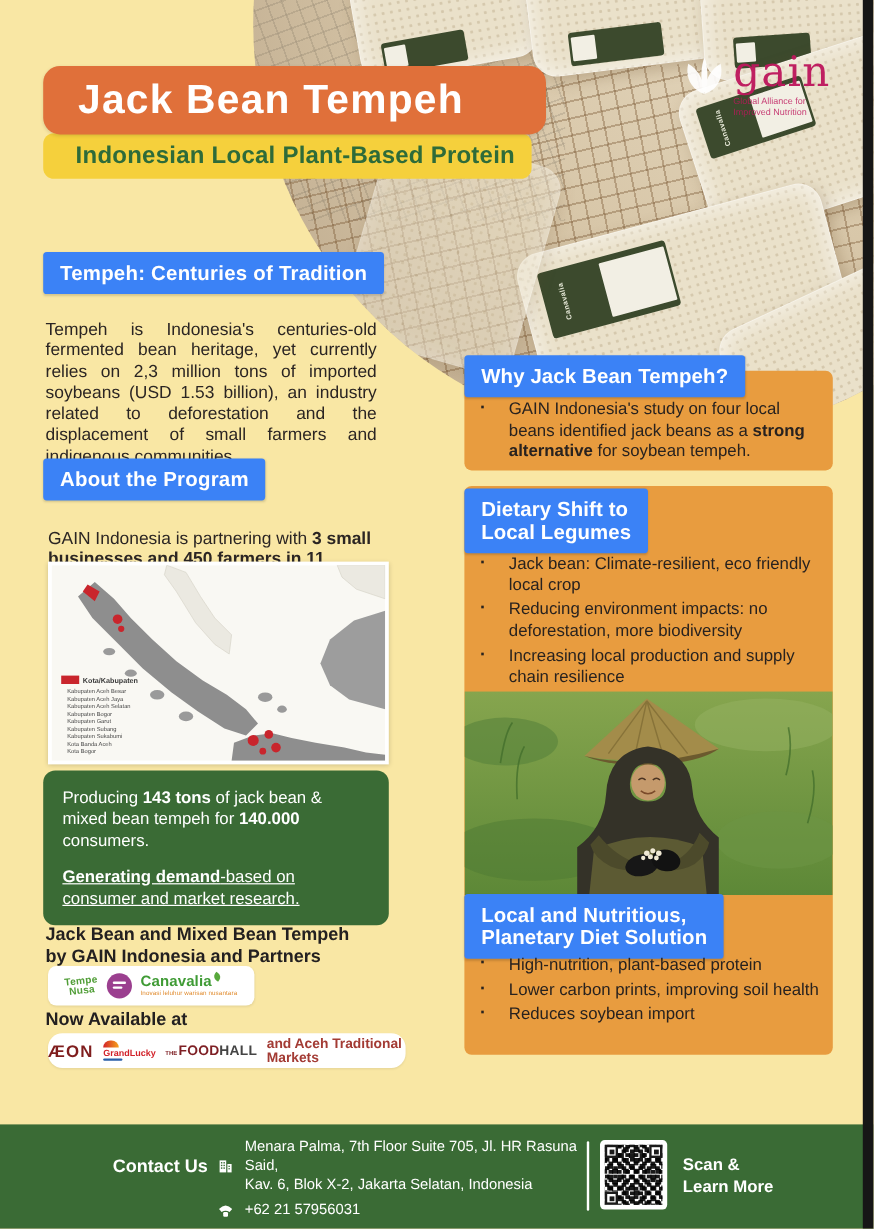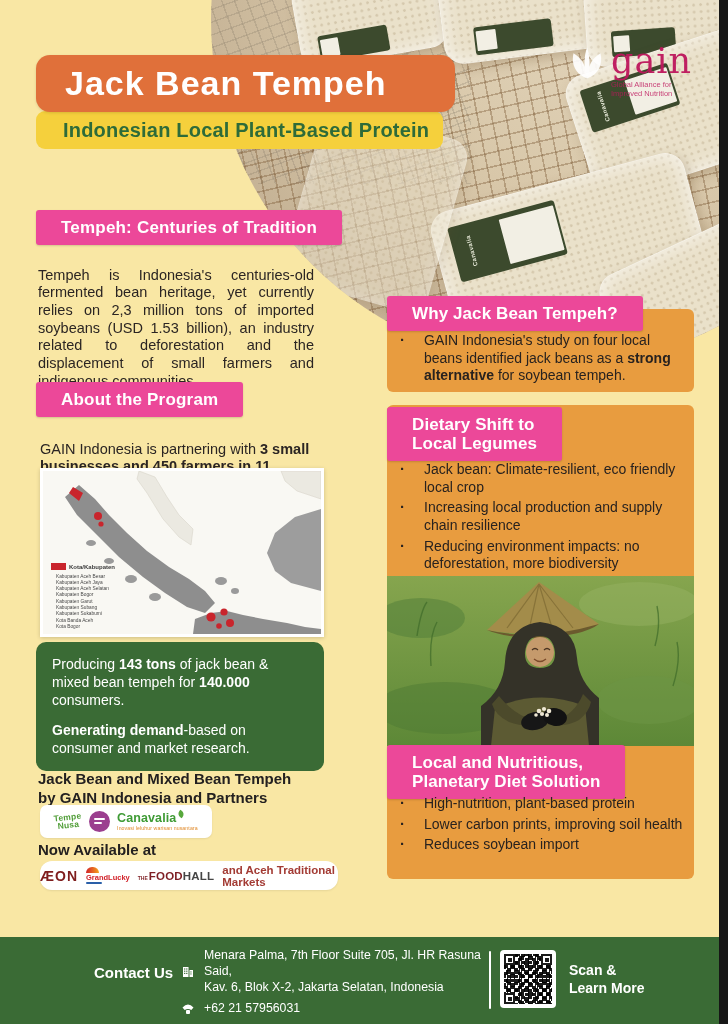--- a/index.html
+++ b/index.html
@@ -62,42 +62,42 @@
   }
   #subtitle-banner .t{color:#2E6B39;font-size:20px;font-weight:600;letter-spacing:.2px;}
 
   
   #gain-logo{left:569px;top:46px;z-index:5;display:flex;align-items:flex-start;gap:6px;color:#be185d;opacity:.96;}
   #gain-logo .word{font-family:"DejaVu Serif","Liberation Serif",serif;font-size:35px;line-height:.9;font-weight:400;letter-spacing:1px;}
   #gain-logo .tag{font-size:7.5px;line-height:1.25;opacity:.85;margin-top:2px;}
 
   
   .green-h{
-    position:absolute;display:inline-block;background:#ec4899;color:#fff;
-    font-weight:800;border-radius:3px;padding:8px 25px;line-height:1.12;
+    position:absolute;display:inline-block;background:#3b82f6;color:#fff;
+    font-weight:800;border-radius:3px;padding:8px 14px;line-height:1.12;
     z-index:6;box-shadow:0 1px 2px rgba(0,0,0,.15);
   }
   .green-h.left{font-size:17px;letter-spacing:.2px;}
   .green-h.right{font-size:17px;letter-spacing:.1px;}
 
   
   .bodytext{font-size:14.5px;line-height:1.22;font-weight:500;}
   #tradition-body{left:38px;top:252px;width:276px;text-align:justify;z-index:5;}
   #about-body{left:40px;top:426px;width:284px;z-index:5;}
 
   #map-card{left:40px;top:468px;width:284px;height:169px;background:#fff;padding:3px;z-index:5;
     box-shadow:0 1px 4px rgba(0,0,0,.18);}
   #map-card svg{display:block;}
 
   #stats-box{
     left:36px;top:642px;width:288px;background:#3A6B35;border-radius:10px;
     padding:13px 16px 14px 16px;color:#fff;z-index:5;
   }
   #stats-box p{margin:0;font-size:14px;line-height:1.3;font-weight:500;}
-  #stats-box p + p{margin-top:11px;}
+  #stats-box p + p{margin-top:11px;text-decoration:underline;}
 
   #partners-title{left:38px;top:770px;font-size:15px;font-weight:800;line-height:1.25;color:#232020;z-index:5;}
   #partner-box{
     left:40px;top:805px;width:172px;height:33px;background:#fff;border-radius:7px;z-index:5;
     display:flex;align-items:center;justify-content:center;gap:7px;box-shadow:0 1px 2px rgba(0,0,0,.08);
   }
   .tn{display:flex;flex-direction:column;align-items:center;line-height:.95;transform:rotate(-6deg);}
   .tn span{font-size:8.5px;font-weight:800;color:#519e38;letter-spacing:.2px;}
   .circle-logo{width:21px;height:21px;border-radius:50%;background:#9b3f8f;position:relative;flex:none;}
   .circle-logo i{position:absolute;left:5px;width:11px;height:1.6px;background:#fff;border-radius:1px;}
@@ -328,22 +328,22 @@
   <ul class="bullets" style="left:394px;top:332px;width:292px;">
     <li><span>GAIN Indonesia's study on four local beans identified jack beans as a </span><b>strong alternative</b><span> for soybean tempeh.</span></li>
   </ul>
 
   <div class="green-h right" style="left:387px;top:407px;">
     <div>Dietary Shift to</div>
     <div>Local Legumes</div>
   </div>
   <ul class="bullets" style="left:394px;top:461px;width:290px;">
     <li>Jack bean: Climate-resilient, eco friendly local crop</li>
+    <li>Reducing environment impacts: no deforestation, more biodiversity</li>
     <li>Increasing local production and supply chain resilience</li>
-    <li>Reducing environment impacts: no deforestation, more biodiversity</li>
   </ul>
 
   <div id="farmer-photo" class="abs">
     <svg width="307" height="170" viewBox="0 0 307 170">
       <defs>
         <linearGradient id="field" x1="0" y1="0" x2="0" y2="1">
           <stop offset="0" stop-color="#86a54e"></stop>
             <stop offset="1" stop-color="#5d8837"></stop>
         </linearGradient>
       </defs>

